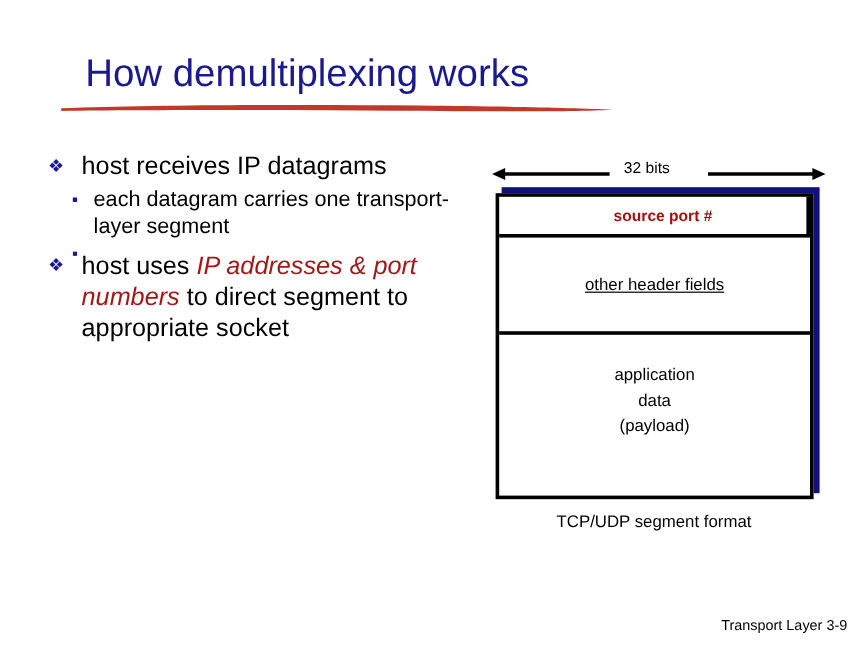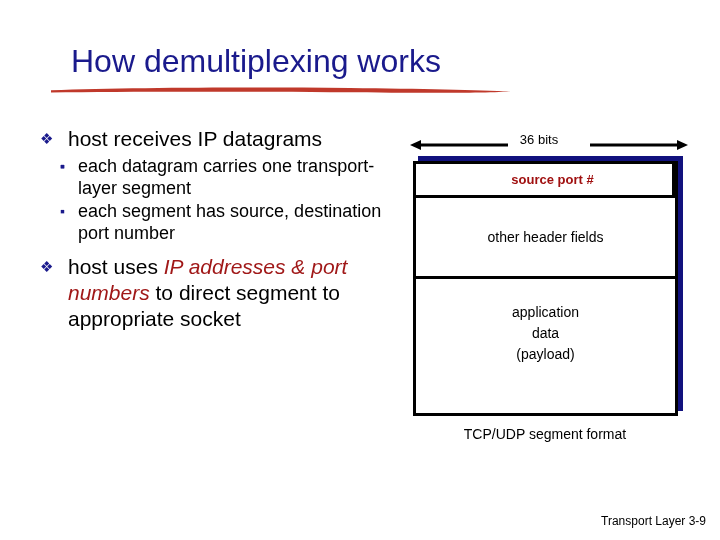--- a/index.html
+++ b/index.html
@@ -157,20 +157,21 @@
     border-right: 3px solid #000000;
   }
   #row-other {
     height: 78px;
     display: flex;
     align-items: center;
     justify-content: center;
     border-bottom: 3px solid #000000;
     font-size: 14px;
     color: #000000;
+    text-decoration: underline;
   }
   #row-payload {
     height: 137px;
     display: flex;
     flex-direction: column;
     align-items: center;
     justify-content: center;
     font-size: 14px;
     line-height: 21px;
     color: #000000;
@@ -217,40 +218,39 @@
   <div class="sublist">
     <div class="l2">
       <span class="bullet-glyph">▪</span>
     </div>
     <div class="l2">
       <span class="bullet-glyph">▪</span>
       <span>each datagram carries one transport-layer segment</span>
     </div>
     <div class="l2">
       <span class="bullet-glyph">▪</span>
-      <span>each segment has source, destination port number</span>
     </div>
   </div>
 
   <div class="l1" id="bullet-2">
     <span class="bullet-glyph">❖</span>
     <span>host uses </span><span class="emph">IP addresses &amp; port numbers</span><span> to direct segment to appropriate socket</span>
   </div>
 
 </div>
 
 <div id="diagram">
 
   <svg id="bits-arrow" viewBox="0 0 278 22">
     <line x1="8" y1="11" x2="98" y2="11" stroke="#000000" stroke-width="3"></line>
     <polygon points="0,11 11,6 11,16" fill="#000000"></polygon>
     <line x1="180" y1="11" x2="270" y2="11" stroke="#000000" stroke-width="3"></line>
     <polygon points="278,11 267,6 267,16" fill="#000000"></polygon>
   </svg>
-  <div id="bits-label">36 bits</div>
+  <div id="bits-label">32 bits</div>
 
   <div id="seg-shadow"></div>
 
   <div id="seg-box">
     <div id="row-ports">
       <div class="port-cell" id="port-src">source port #</div>
     </div>
     <div id="row-other">other header fields</div>
     <div id="row-payload">
       <div>application</div>

